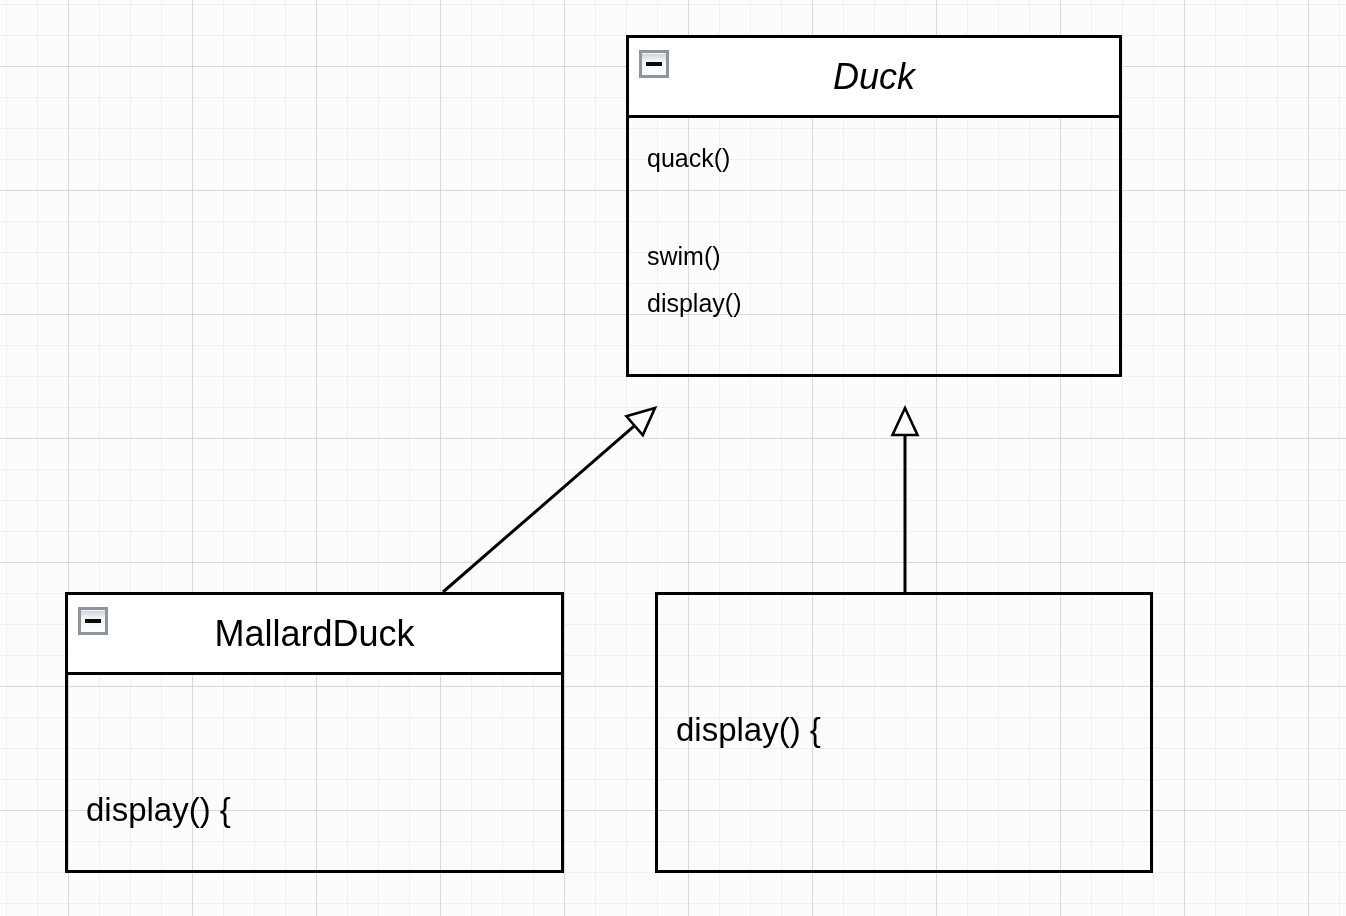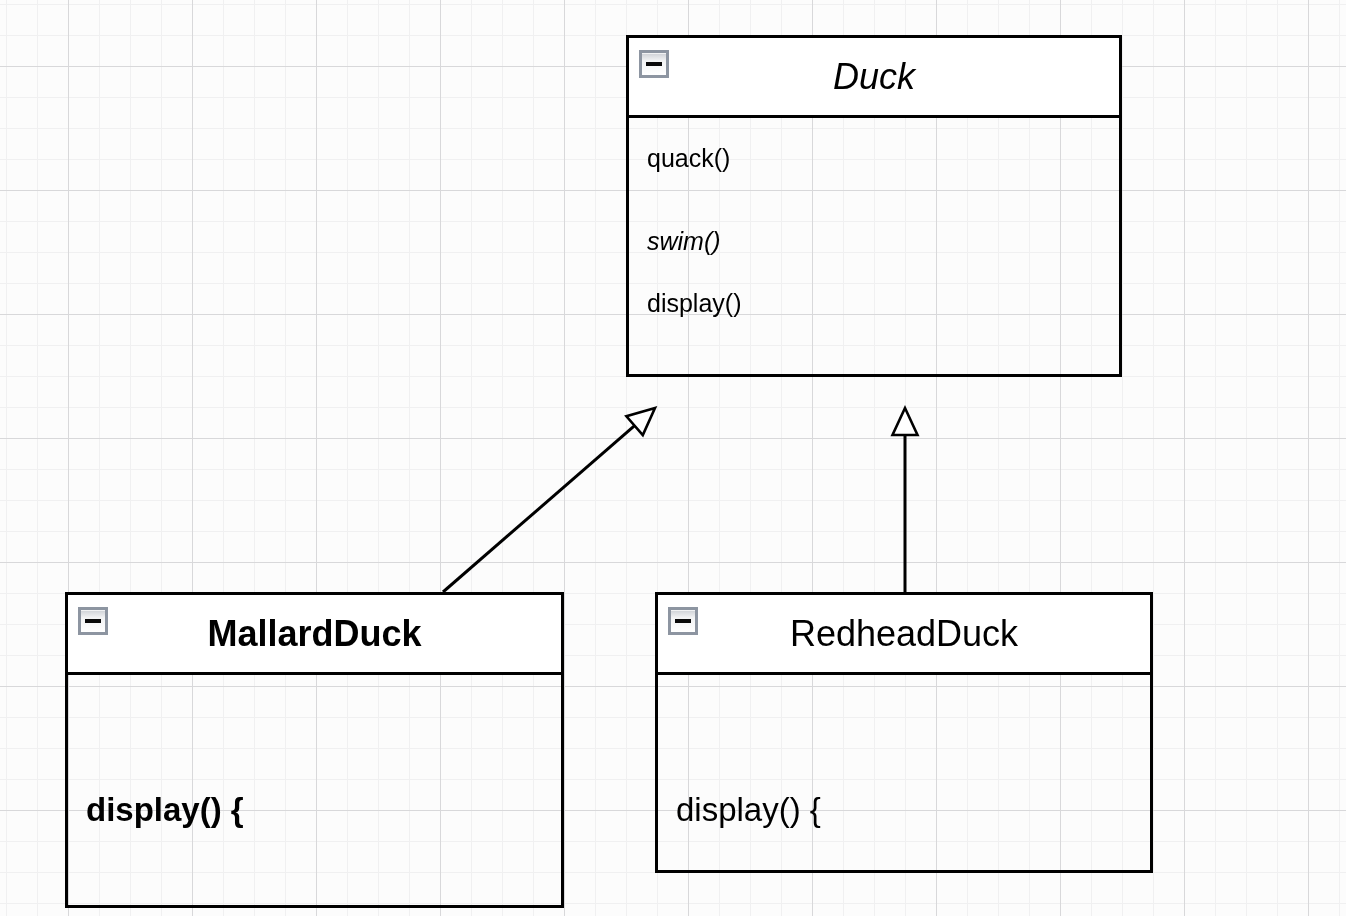--- a/index.html
+++ b/index.html
@@ -112,48 +112,42 @@
 
   <div class="uml-class" style="left:626px; top:35px; width:496px; height:342px;">
     <div class="header">
       <span class="collapse-btn">
         <span class="minus-bar"></span>
       </span>
       <span class="title abstract">Duck</span>
     </div>
     <div class="box-body">
       <div class="method-line" style="top:20px;">quack()</div>
-      <div class="method-line" style="top:103px;font-style:italic;">swim()</div>
+      <div class="method-line" style="top:118px;">swim()</div>
       <div class="method-line" style="top:165px;">display()</div>
     </div>
   </div>
 
-  <div class="uml-class" style="left:65px; top:592px; width:499px; height:316px;font-weight:bold;">
+  <div class="uml-class" style="left:65px; top:592px; width:499px; height:281px;">
     <div class="header">
       <span class="collapse-btn">
         <span class="minus-bar"></span>
       </span>
       <span class="title">MallardDuck</span>
     </div>
     <div class="box-body">
       <div class="code-block">
         <div class="code-line">display() {</div>
         
         
       </div>
     </div>
   </div>
 
   <div class="uml-class" style="left:655px; top:592px; width:498px; height:281px;">
-    <div class="header">
-      <span class="collapse-btn">
-        <span class="minus-bar"></span>
-      </span>
-      <span class="title">RedheadDuck</span>
-    </div>
     <div class="box-body">
       <div class="code-block">
         <div class="code-line">display() {</div>
         
         
       </div>
     </div>
   </div>
 
 </div>

